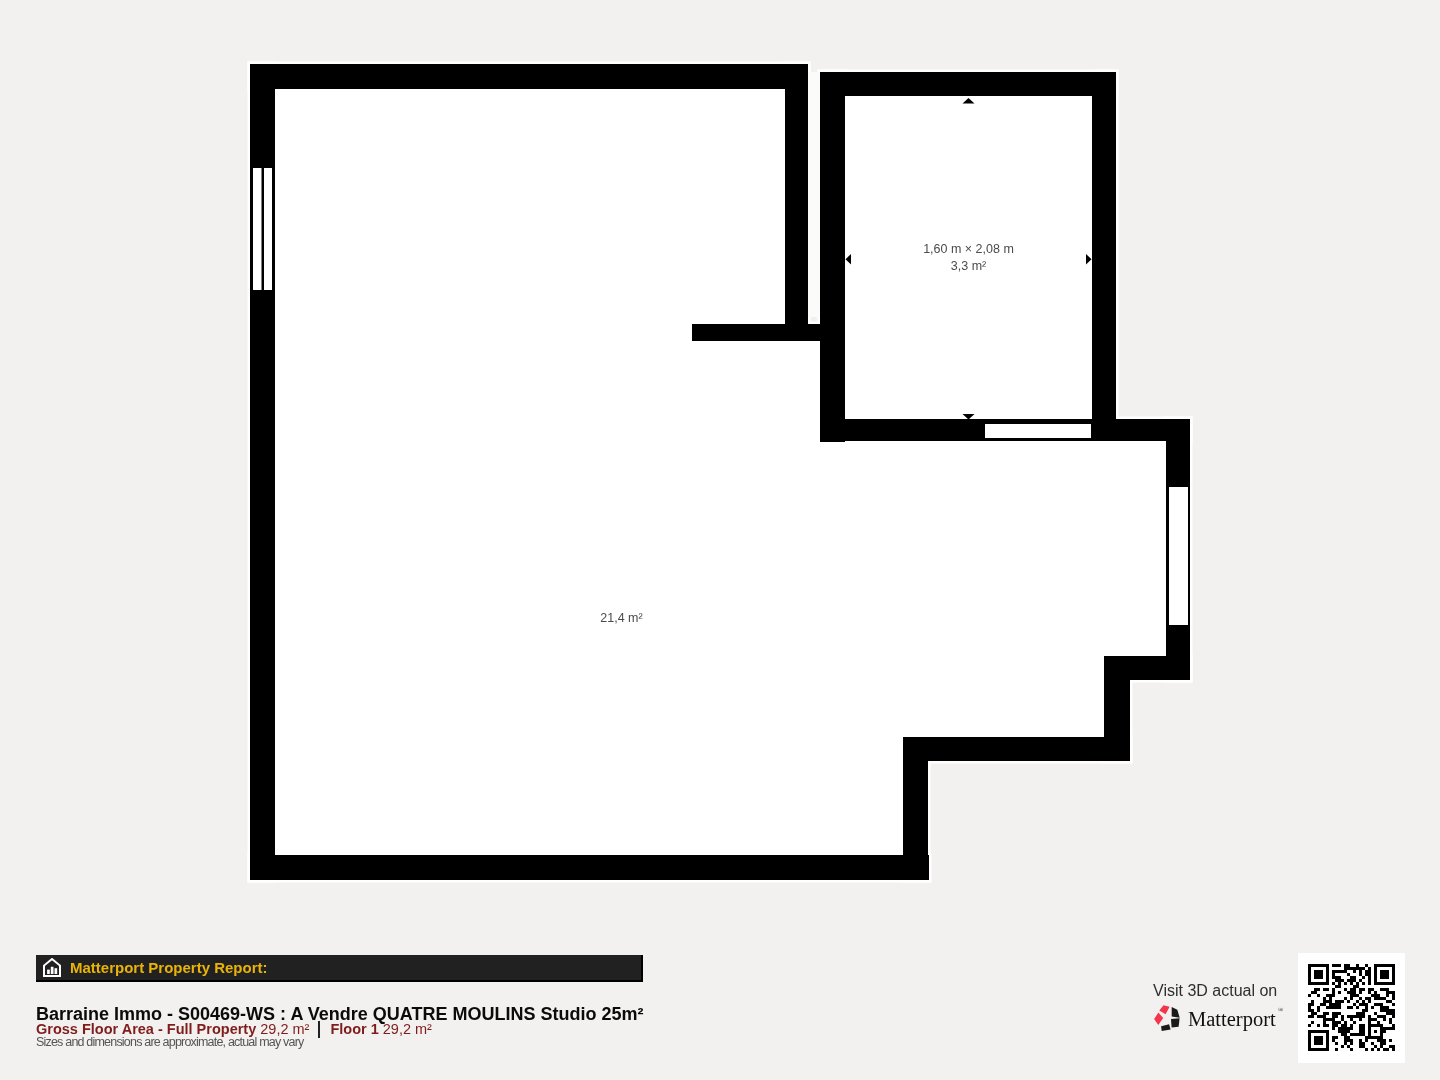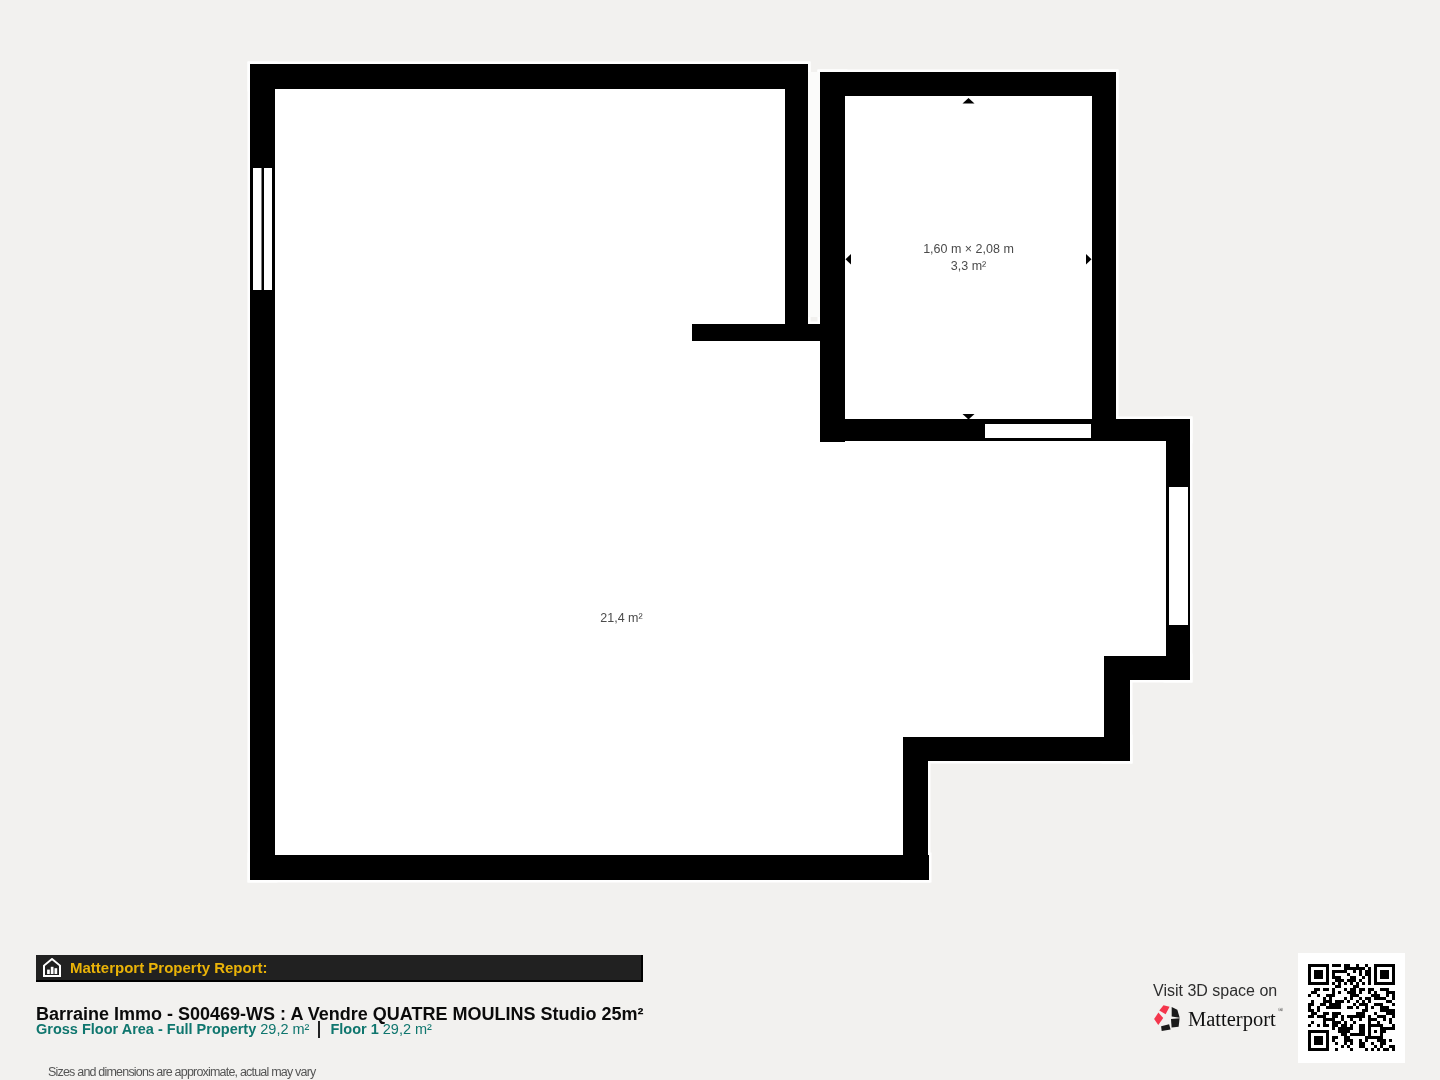--- a/index.html
+++ b/index.html
@@ -94,27 +94,27 @@
     <rect fill="#fff" x="4.1" y="11.6" width="2.7" height="4.4"></rect>
     <rect fill="#fff" x="7.8" y="8.8" width="2.7" height="7.2"></rect>
     <rect fill="#fff" x="11.5" y="10.2" width="2.7" height="5.8"></rect>
   </svg>
 
   <div class="abs" style="left:34px;top:4px;color:#eab308;font-weight:bold;font-size:15px;white-space:nowrap;">Matterport Property Report:</div>
 </div>
 
 <div class="abs" style="left:36px;top:992px;font-size:18px;font-weight:bold;color:#0b0b0b;white-space:nowrap;margin-top:12px;">Barraine Immo - S00469-WS : A Vendre QUATRE MOULINS Studio 25m²</div>
 
-<div class="abs" style="left:36px;top:1021px;font-size:14.5px;color:#0f766e;white-space:nowrap;">
+<div class="abs" style="left:36px;top:1021px;font-size:14.5px;color:#7f1d1d;white-space:nowrap;">
   <b>Gross Floor Area - Full Property</b> 29,2 m²<span style="display:inline-block;width:2px;height:17px;background:#222;margin:0 10px -4px 9px;"></span><b>Floor 1</b> 29,2 m²
 </div>
 
-<div class="abs" style="left:36px;top:1065px;font-size:12.5px;letter-spacing:-0.8px;color:#555;white-space:nowrap;margin-left:12px;">Sizes and dimensions are approximate, actual may vary</div>
+<div class="abs" style="left:36px;top:1035px;font-size:12.5px;letter-spacing:-0.8px;color:#555;white-space:nowrap;">Sizes and dimensions are approximate, actual may vary</div>
 
-<div class="abs" style="left:1153px;top:982px;font-size:16px;color:#2e2e2e;white-space:nowrap;">Visit 3D space on</div>
+<div class="abs" style="left:1153px;top:982px;font-size:16px;color:#2e2e2e;white-space:nowrap;">Visit 3D actual on</div>
 
 <svg class="abs" style="left:1154px;top:1005px" width="27" height="27" viewBox="0 0 27 27">
   <path d="M5.3 5.4 L9.5 0.2 L15.6 1.8 L11.6 9.3 Z" fill="#f4364c"></path>
   <path d="M4.4 7.5 L9.2 12.9 L4.3 20.1 L0.1 14.1 Z" fill="#f4364c"></path>
   <path d="M17.7 2.1 L23.3 4.8 L25.7 12.8 L17.7 11.5 Z" fill="#1a1a1a"></path>
   <path d="M17 14 L25.6 13.2 L24.6 21.8 L17.6 22.6 Z" fill="#1a1a1a"></path>
   <path d="M7.1 21.3 L15.1 19.2 L16.6 24.6 L7.7 26 Z" fill="#1a1a1a"></path>
 </svg>
 
 <svg class="abs" style="left:1182px;top:1003px" width="110" height="32" viewBox="0 0 110 32">

